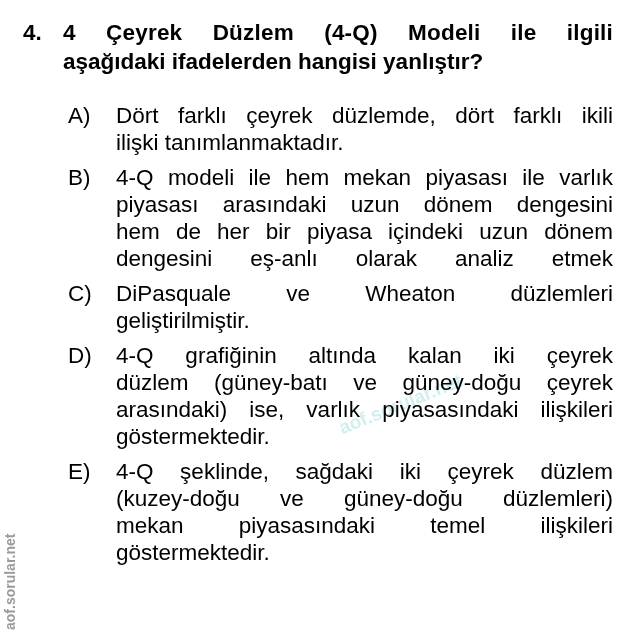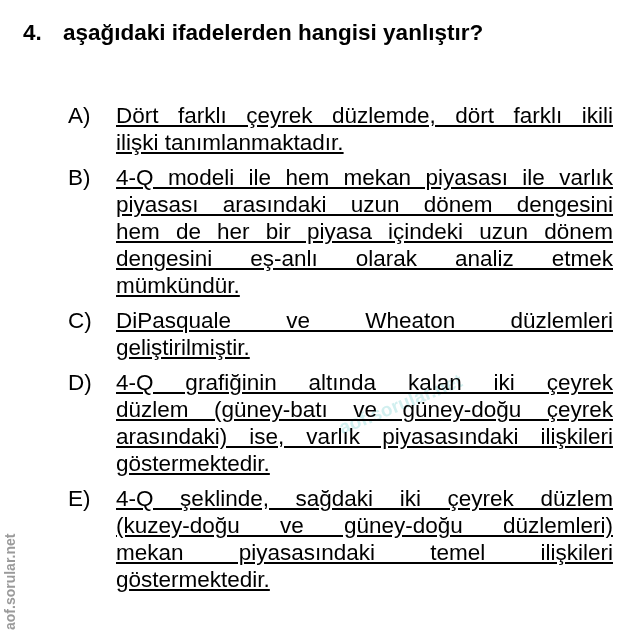--- a/index.html
+++ b/index.html
@@ -65,21 +65,20 @@
       top: 0;
     }
     .option-text {
       margin-left: 48px;
     }
     .option-text .ln {
       display: block;
       text-align: justify;
       text-align-last: justify;
       white-space: nowrap;
-      text-decoration: underline;
     }
     .option-text .ln.last {
       text-align-last: left;
     }
     .watermark-center {
       position: absolute;
       left: 340px;
       top: 418px;
       font-size: 19px;
       font-weight: bold;
@@ -103,20 +102,21 @@
     }
   </style>
 </head>
 <body>
 
 <div class="watermark-center">aof.sorular.net</div>
 
 <div class="question">
   <span class="q-number">4.</span>
   <div class="q-text">
+    <span class="q-line1">4 Çeyrek Düzlem (4-Q) Modeli ile ilgili</span>
     <span class="q-line2"><span>aşağıdaki ifadelerden hangisi </span><span class="underline">yanlıştır</span><span>?</span></span>
   </div>
 </div>
 
 <div class="options">
 
   <div class="option">
     <span class="option-letter">A)</span>
     <div class="option-text">
       <span class="ln">Dört farklı çeyrek düzlemde, dört farklı ikili</span>
@@ -124,21 +124,20 @@
     </div>
   </div>
 
   <div class="option">
     <span class="option-letter">B)</span>
     <div class="option-text">
       <span class="ln">4-Q modeli ile hem mekan piyasası ile varlık</span>
       <span class="ln">piyasası arasındaki uzun dönem dengesini</span>
       <span class="ln">hem de her bir piyasa içindeki uzun dönem</span>
       <span class="ln">dengesini eş-anlı olarak analiz etmek</span>
-      <span class="ln last">mümkündür.</span>
     </div>
   </div>
 
   <div class="option">
     <span class="option-letter">C)</span>
     <div class="option-text">
       <span class="ln">DiPasquale ve Wheaton düzlemleri</span>
       <span class="ln last">geliştirilmiştir.</span>
     </div>
   </div>

